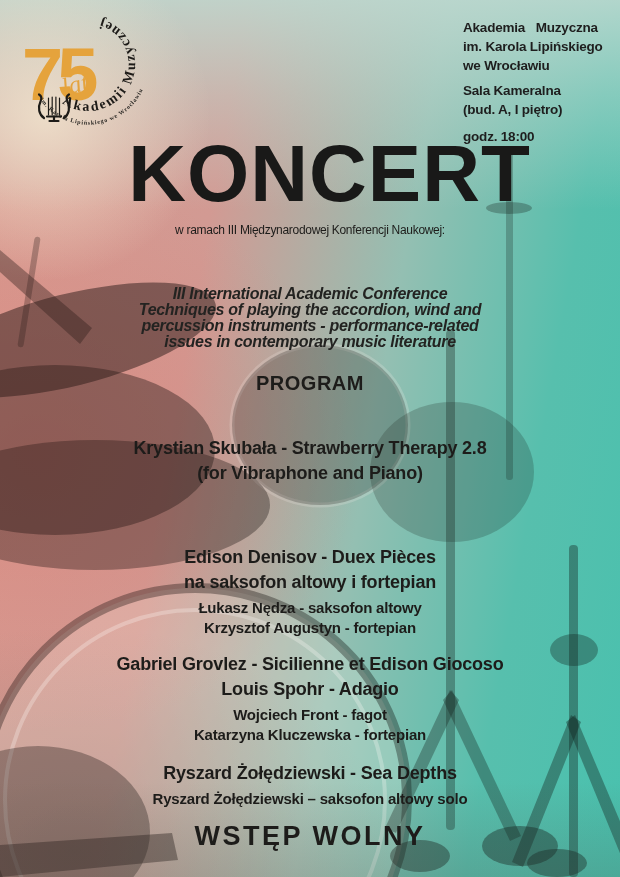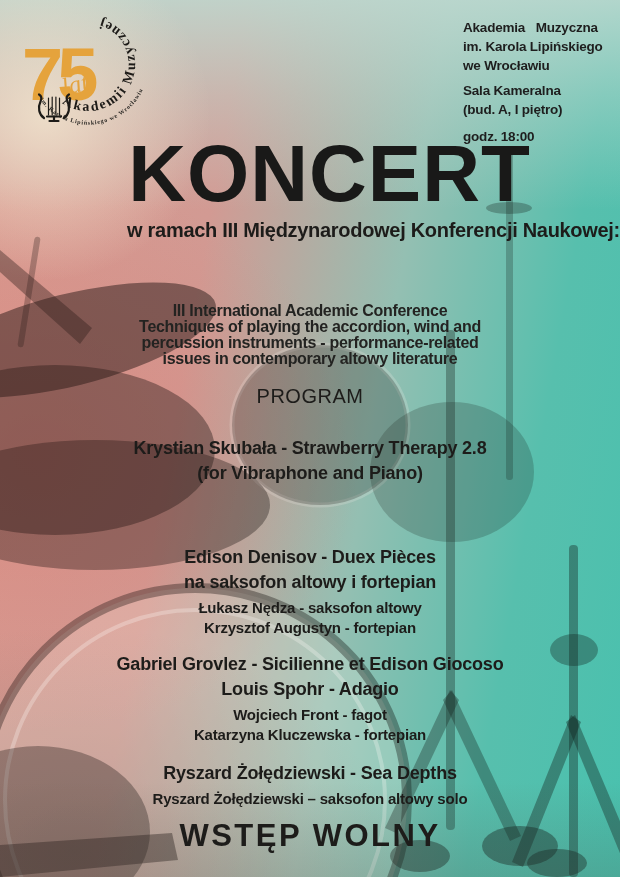--- a/index.html
+++ b/index.html
@@ -29,32 +29,32 @@
   .venue{
     position:absolute;left:463px;top:18px;width:142px;
     font-size:13.5px;font-weight:bold;line-height:19px;letter-spacing:-0.2px;color:#1e1e1e;
   }
   .venue .wide{word-spacing:7px;}
   .venue .gap6{margin-top:6px;}
   .venue .gap8{margin-top:8px;}
   
   .blk{position:absolute;left:0;right:0;text-align:center;z-index:3;}
   .main-title{top:134px;font-size:80px;font-weight:bold;line-height:80px;letter-spacing:1px;color:#191918;padding-left:39px;}
-  .subtitle{top:219px;font-size:20px;font-weight:bold;line-height:22px;letter-spacing:-0.3px;text-align:right;}
+  .subtitle{top:219px;font-size:12px;font-weight:normal;line-height:22px;letter-spacing:-0.3px;}
   .conf-pl{top:244px;font-size:18px;font-weight:bold;line-height:19.5px;letter-spacing:-0.3px;}
-  .conf-en{top:303px;font-size:16px;font-weight:bold;line-height:16px;letter-spacing:-0.3px;color:#232321;}
-  .program-heading{top:385px;font-size:20px;font-weight:normal;letter-spacing:0.5px;}
+  .conf-en{top:286px;font-size:16px;font-weight:bold;font-style:italic;line-height:16px;letter-spacing:-0.3px;color:#232321;}
+  .program-heading{top:372px;font-size:20px;font-weight:bold;letter-spacing:0.5px;}
   .item1{top:436px;}
   .item2{top:545px;}
   .item3{top:652px;}
   .item4{top:761px;}
   .piece-line{font-size:18px;font-weight:bold;line-height:25px;letter-spacing:-0.2px;}
   .performers{margin-top:3px;}
   .performer-line{font-size:15px;font-weight:bold;line-height:20px;letter-spacing:-0.2px;}
-  .footer{top:822px;font-size:31px;font-weight:bold;letter-spacing:2.5px;line-height:28px;}
+  .footer{top:822px;font-size:27px;font-weight:bold;letter-spacing:2.5px;line-height:28px;}
 </style>
 </head>
 <body>
 
 <div class="poster">
 
   <svg class="bg" id="drums-light" viewBox="0 0 620 877">
     <circle cx="195" cy="800" r="212" fill="#fdf4ea" opacity="0.22"></circle>
     <circle cx="195" cy="800" r="190" fill="none" stroke="#fffdf8" stroke-width="4" opacity="0.28"></circle>
     <ellipse cx="320" cy="425" rx="88" ry="80" fill="none" stroke="#f6efe6" stroke-width="5" opacity="0.22"></ellipse>
@@ -127,21 +127,21 @@
   </div>
 
   <div class="blk main-title">KONCERT</div>
   <div class="blk subtitle">w ramach III Międzynarodowej Konferencji Naukowej:</div>
 
 
   <div class="blk conf-en">
     <div>III International Academic Conference</div>
     <div>Techniques of playing the accordion, wind and</div>
     <div>percussion instruments - performance-related</div>
-    <div>issues in contemporary altowy literature</div>
+    <div>issues in contemporary music literature</div>
   </div>
 
   <div class="blk program-heading">PROGRAM</div>
 
   <div class="blk item1">
     <div class="piece-line">Krystian Skubała - Strawberry Therapy 2.8</div>
     <div class="piece-line">(for Vibraphone and Piano)</div>
   </div>
 
   <div class="blk item2">

